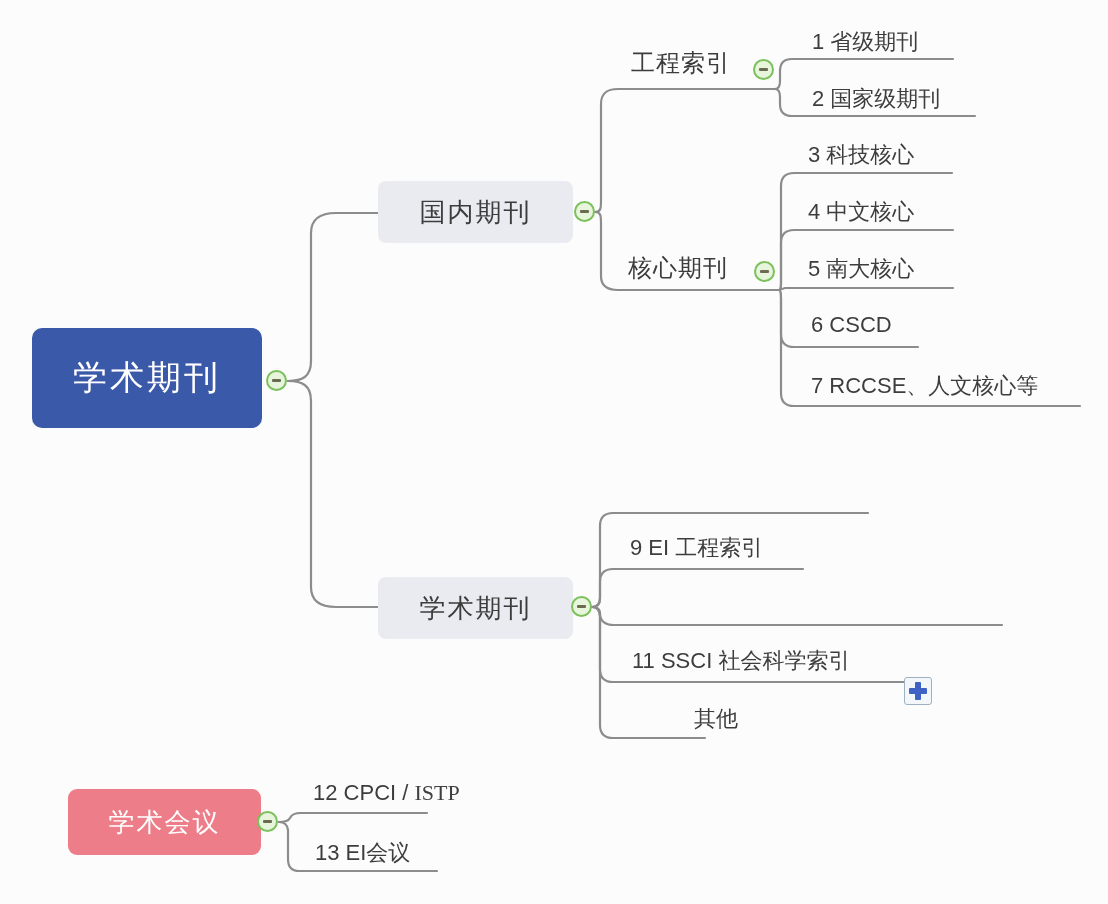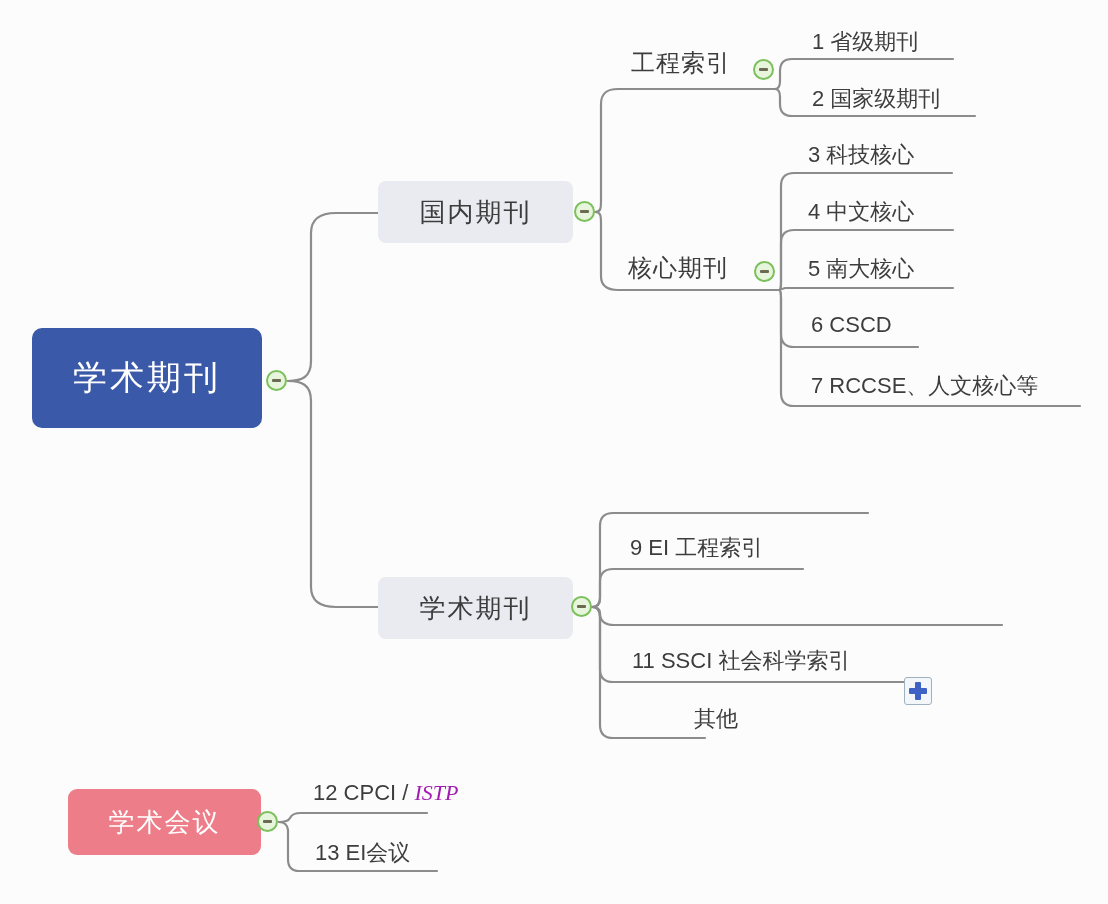--- a/index.html
+++ b/index.html
@@ -55,21 +55,21 @@
     color: #3c3c3c;
     white-space: nowrap;
     letter-spacing: 1px;
   }
   .leaf {
     position: absolute;
     font-size: 22px;
     color: #3d3d3d;
     white-space: nowrap;
   }
-  .serif-part { font-family: "Liberation Serif", serif; color: #a21caf; font-style: italic; }
+  .serif-part { font-family: "Liberation Serif", serif; color: #404040; }
 
   .collapse {
     position: absolute;
     width: 17px; height: 17px;
     border-radius: 50%;
     background: #e7f5dc;
     border: 2px solid #7cc05c;
     display: flex;
     align-items: center;
     justify-content: center;

